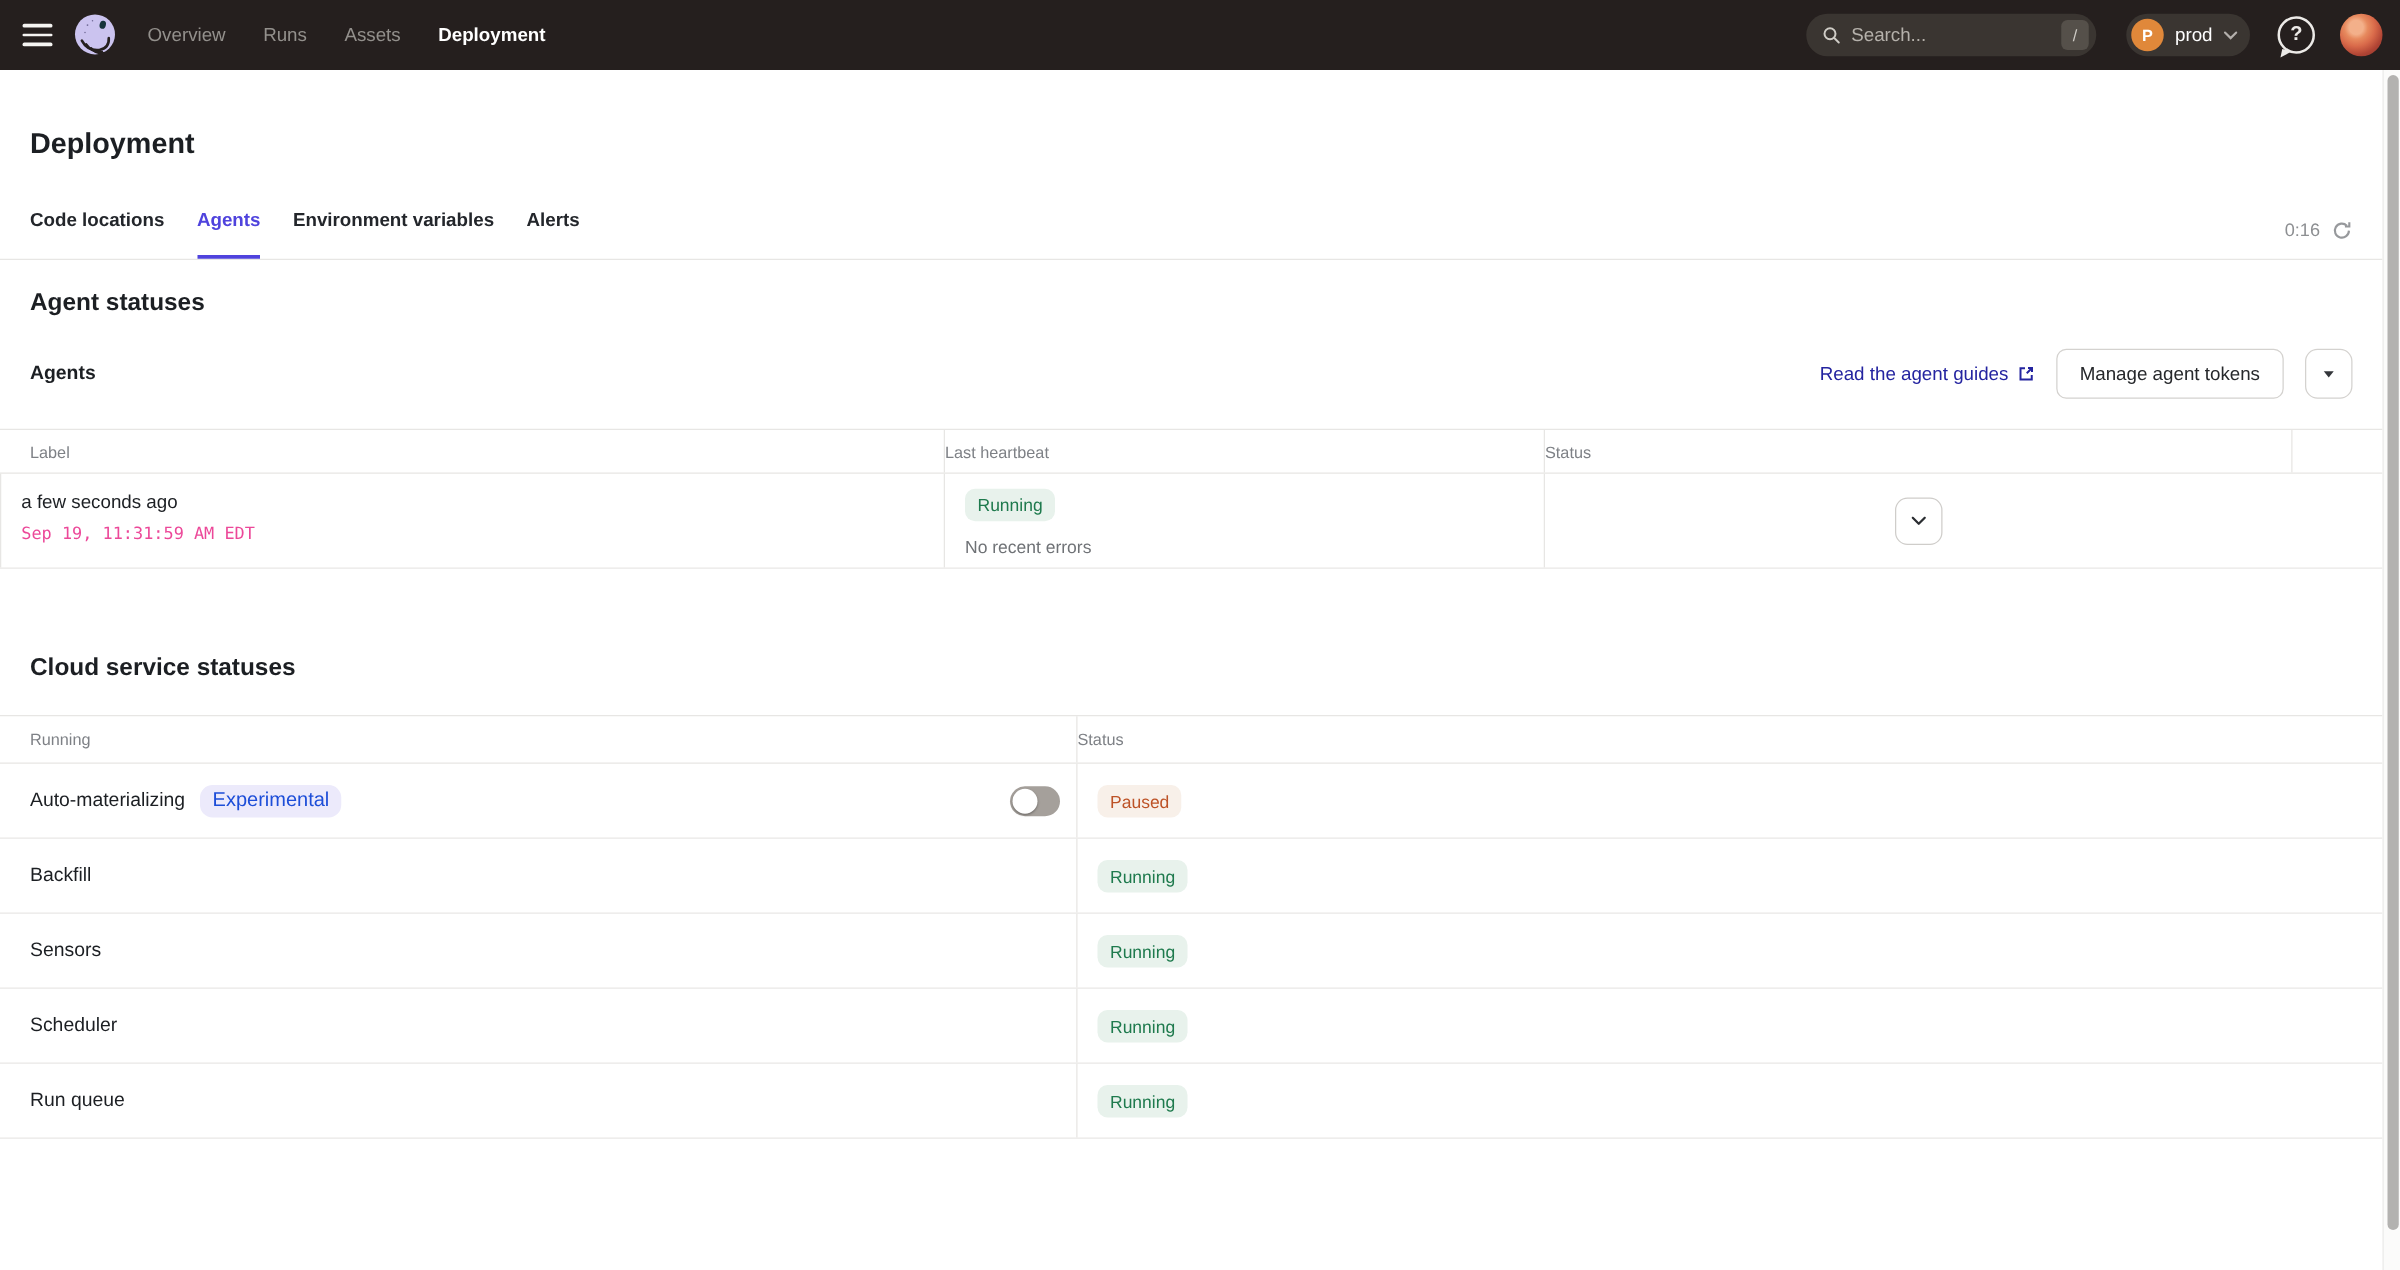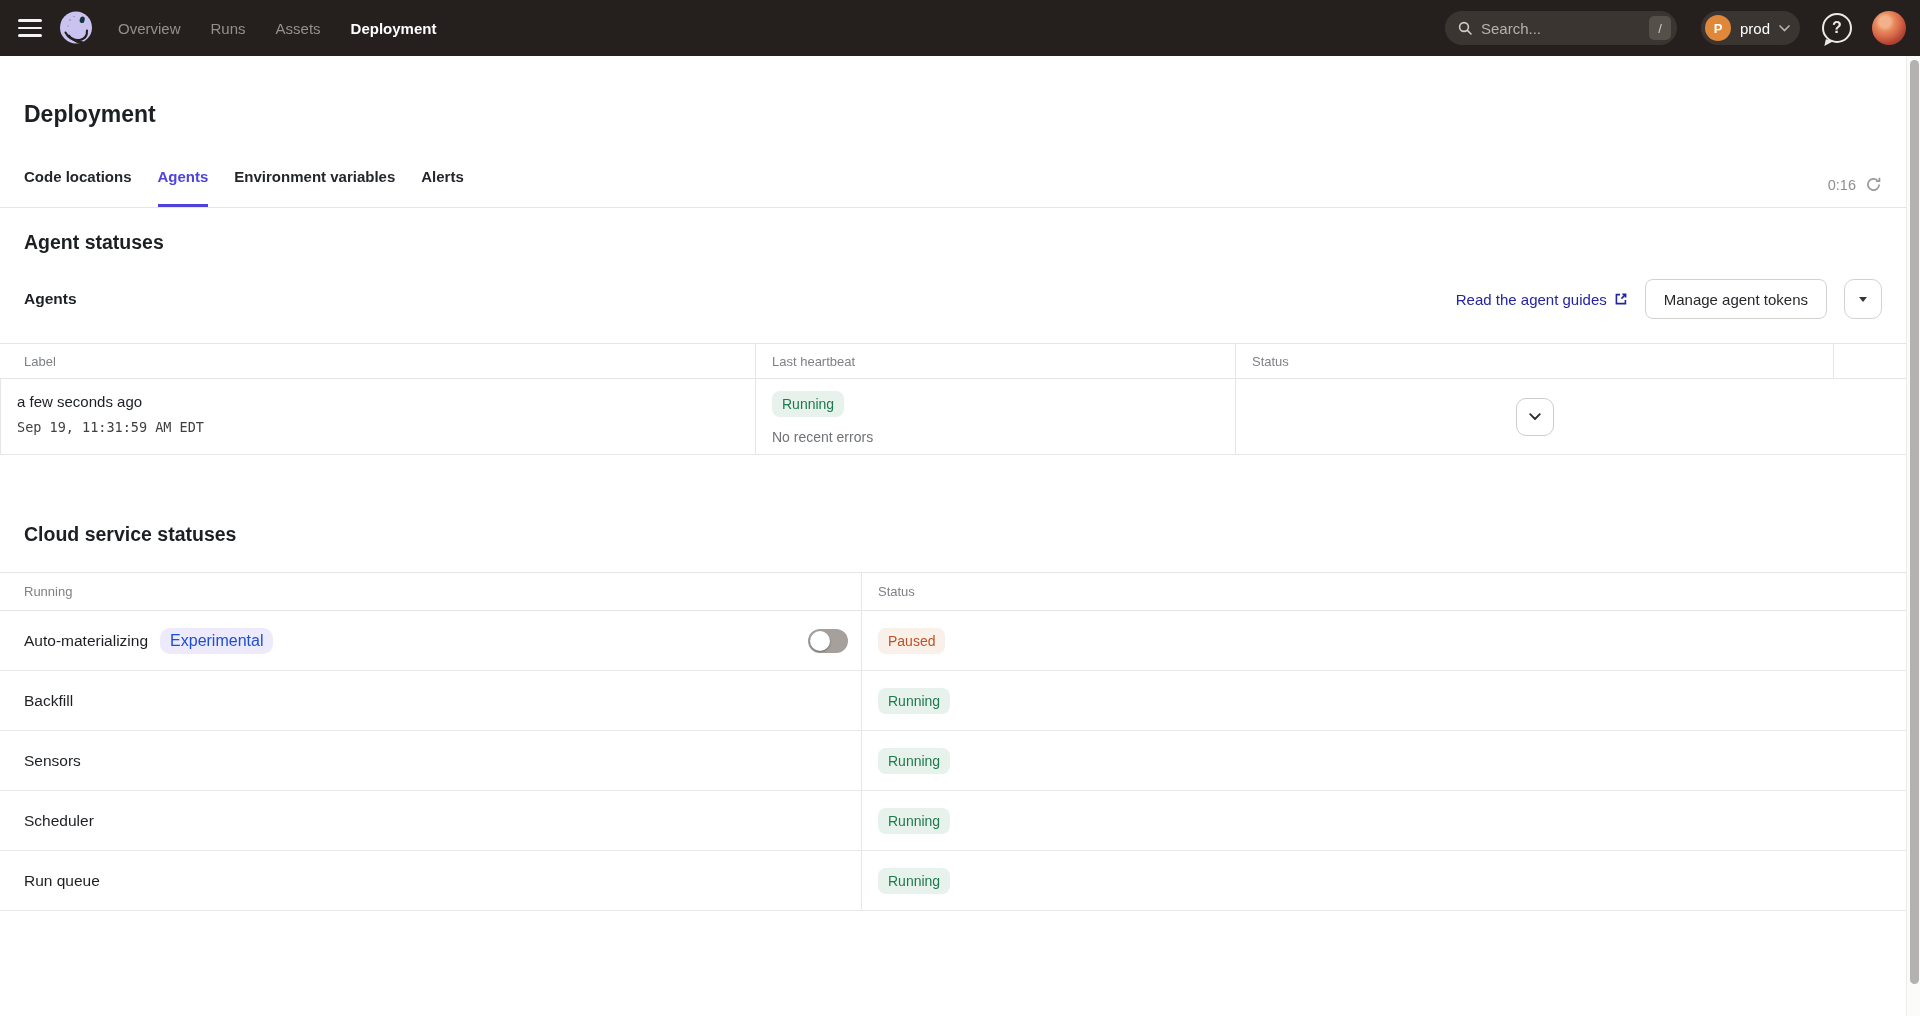--- a/index.html
+++ b/index.html
@@ -50,35 +50,35 @@
   .btn { height:40px; background:#ffffff; border:1px solid #d4d2cf; border-radius:8px; font-size:15px; font-weight:500; color:#26282b; display:flex; align-items:center; padding:0 18px; cursor:pointer; font-family:"Liberation Sans", sans-serif; }
   .btn-sq { width:38px; padding:0; justify-content:center; border-radius:10px; }
   .tri-down { width:0; height:0; border-left:4.5px solid transparent; border-right:4.5px solid transparent; border-top:5.5px solid #33363a; }
 
   
   .table { border-top:1px solid #e7e6e4; margin-top:24px; }
   .thead, .trow { display:grid; }
   .agents-grid { grid-template-columns:755px 480px 598px 1fr; }
   .cloud-grid { grid-template-columns:861px 1fr; }
   .thead { height:35px; border-bottom:1px solid #e7e6e4; color:#7e8186; font-size:13px; }
-  .thead > div { display:flex; align-items:center; padding-left:16px; }
+  .thead > div { display:flex; align-items:center; }
   .thead > div:first-child { padding-left:24px; }
   .bl { border-left:1px solid #e7e6e4; }
   .trow { border-bottom:1px solid #e9e8e6; }
 
   .agent-row { height:76px; }
   .cell-label { padding:14px 14px 0 24px; display:flex; flex-direction:column; }
   .agent-name { font-size:15px; font-weight:700; color:#1c1f23; }
   .id-line { display:flex; align-items:center; margin-top:10px; }
   .redacted { display:flex; gap:8px; filter:blur(3px); }
   .redacted span { display:block; height:12px; border-radius:6px; background:#c7c5c2; }
   .version { margin-left:auto; font-family:"DejaVu Sans Mono", monospace; font-size:13px; color:#8b8d8f; }
   .cell-heartbeat { padding:14px 0 0 16px; }
   .hb-rel { font-size:15px; color:#1c1f23; }
-  .hb-ts { margin-top:9px; font-family:"DejaVu Sans Mono", monospace; font-size:13.5px; color:#404040; }
+  .hb-ts { margin-top:9px; font-family:"DejaVu Sans Mono", monospace; font-size:13.5px; color:#ec4899; }
   .cell-status { padding:12px 0 0 16px; }
   .status-detail { margin-top:12px; font-size:14px; color:#6f7276; }
   .cell-expand { display:flex; align-items:center; justify-content:center; }
   .expand-btn { width:38px; height:38px; border:1px solid #cfcdca; border-radius:10px; background:#ffffff; display:flex; align-items:center; justify-content:center; cursor:pointer; }
 
   .badge { display:inline-block; padding:4px 10px; border-radius:8px; font-size:14px; line-height:18px; }
   .badge.running { background:#e8f2ec; color:#1e7a4d; }
   .badge.paused  { background:#f8f0e9; color:#bd5226; }
   .badge.experimental { background:#eceafb; color:#1d4ed8; font-size:16px; border-radius:10px; }
 

